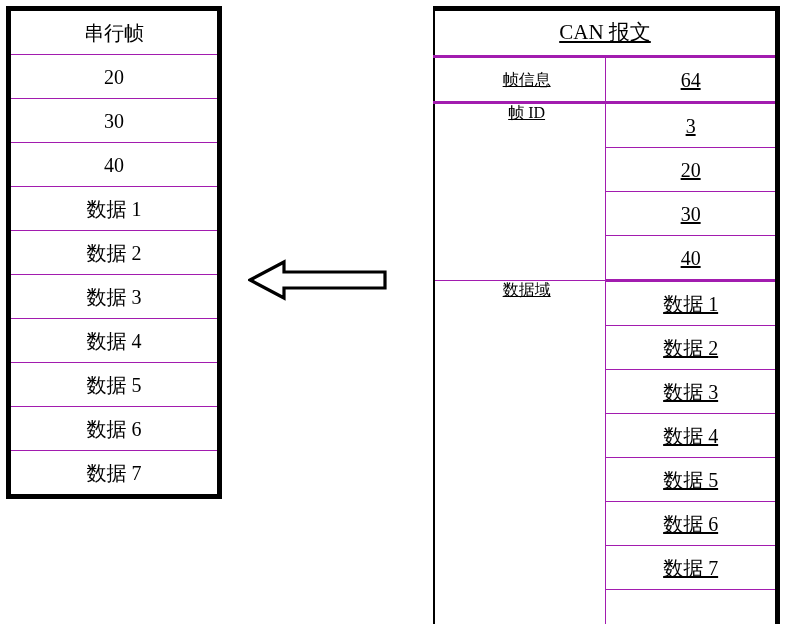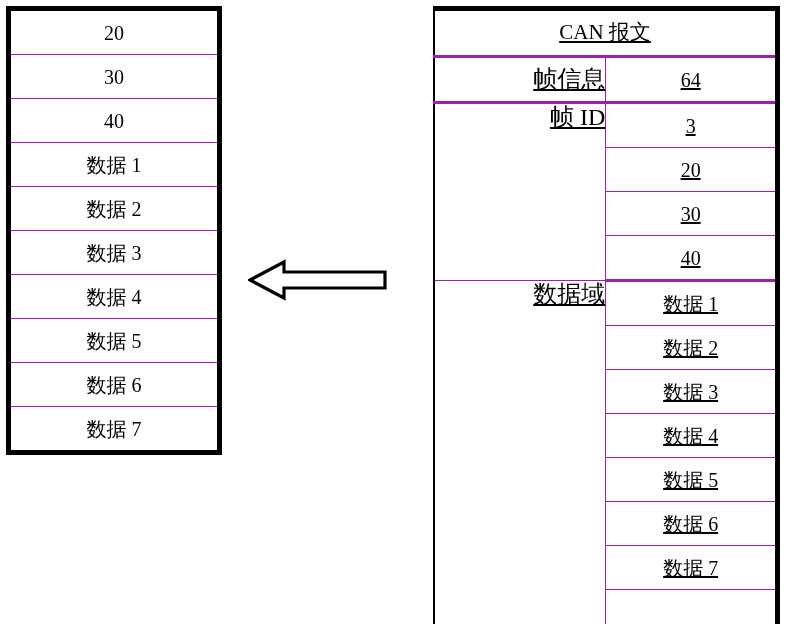--- a/index.html
+++ b/index.html
@@ -66,23 +66,23 @@
     border-bottom: 5px solid #000000;
     border-left: 2px solid #000000;
     border-right: 5px solid #000000;
   }
   #can-message-table td {
     height: 43px;
     text-decoration: underline;
   }
   #can-message-table td.lbl {
     width: 120px;
-    text-align: right;
+    text-align: center;
     padding-left: 13px;
-    font-size: 24px;
+    font-size: 16px;
   }
   #can-message-table .thick-below td { border-bottom-width: 3px; }
   #can-message-table tr:first-child td { border-top: none; }
   #can-message-table tr:last-child td  { border-bottom: none; }
   #can-message-table td:first-child    { border-left: none; }
   #can-message-table td:last-child     { border-right: none; }
   #can-message-table td.hdr {
     height: 44px;
     border-bottom-width: 3px;
     font-size: 21px;
@@ -100,20 +100,23 @@
     width: 140px;
     height: 44px;
   }
 </style>
 </head>
 <body>
 
 <table id="serial-frame-table" class="frame-table">
   <tbody>
     <tr>
+      <td class="t-head">串行帧</td>
+    </tr>
+    <tr>
       <td class="v-orange">20</td>
     </tr>
     <tr>
       <td class="v-orange">30</td>
     </tr>
     <tr>
       <td class="v-orange">40</td>
     </tr>
     <tr>
       <td class="v-blue">数据 1</td>

